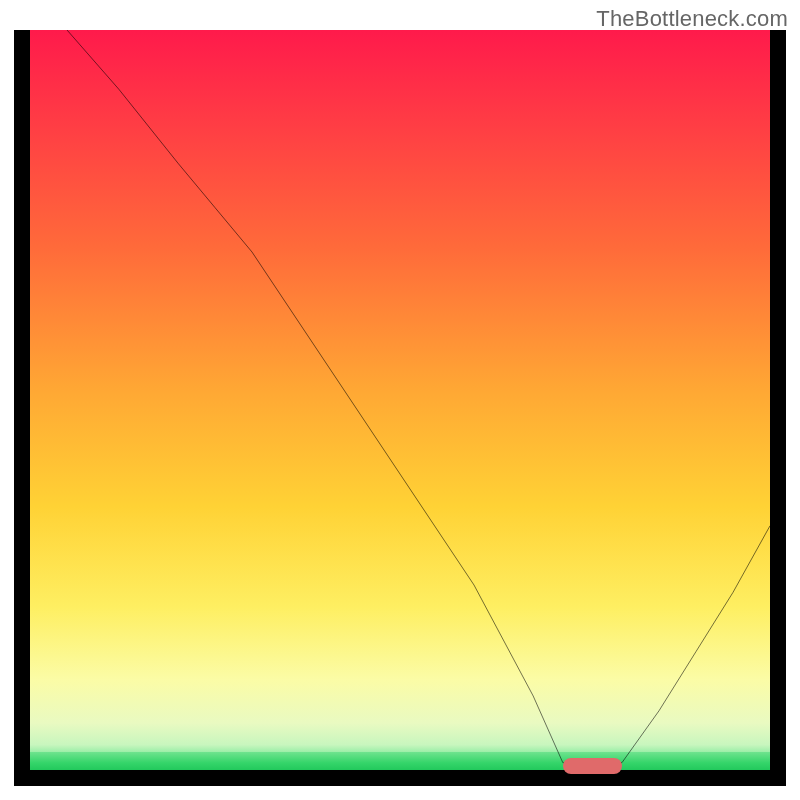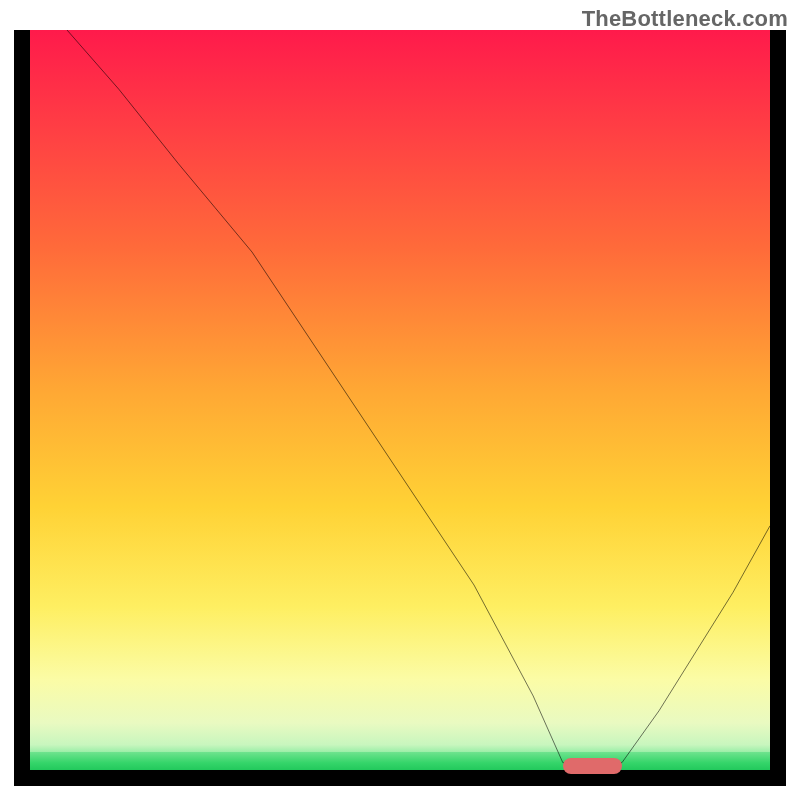--- a/index.html
+++ b/index.html
@@ -13,21 +13,21 @@
   .wrap {
     position: relative;
     width: 800px;
     height: 800px;
   }
   .attribution {
     position: absolute;
     top: 6px;
     right: 12px;
     font-size: 22px;
-    font-weight: 700;
+    font-weight: 400;
     color: #666;
     letter-spacing: 0.2px;
   }
   .stage {
     position: absolute;
     left: 14px;
     top: 30px;
     width: 772px;   
     height: 756px;  
     background: #000;

